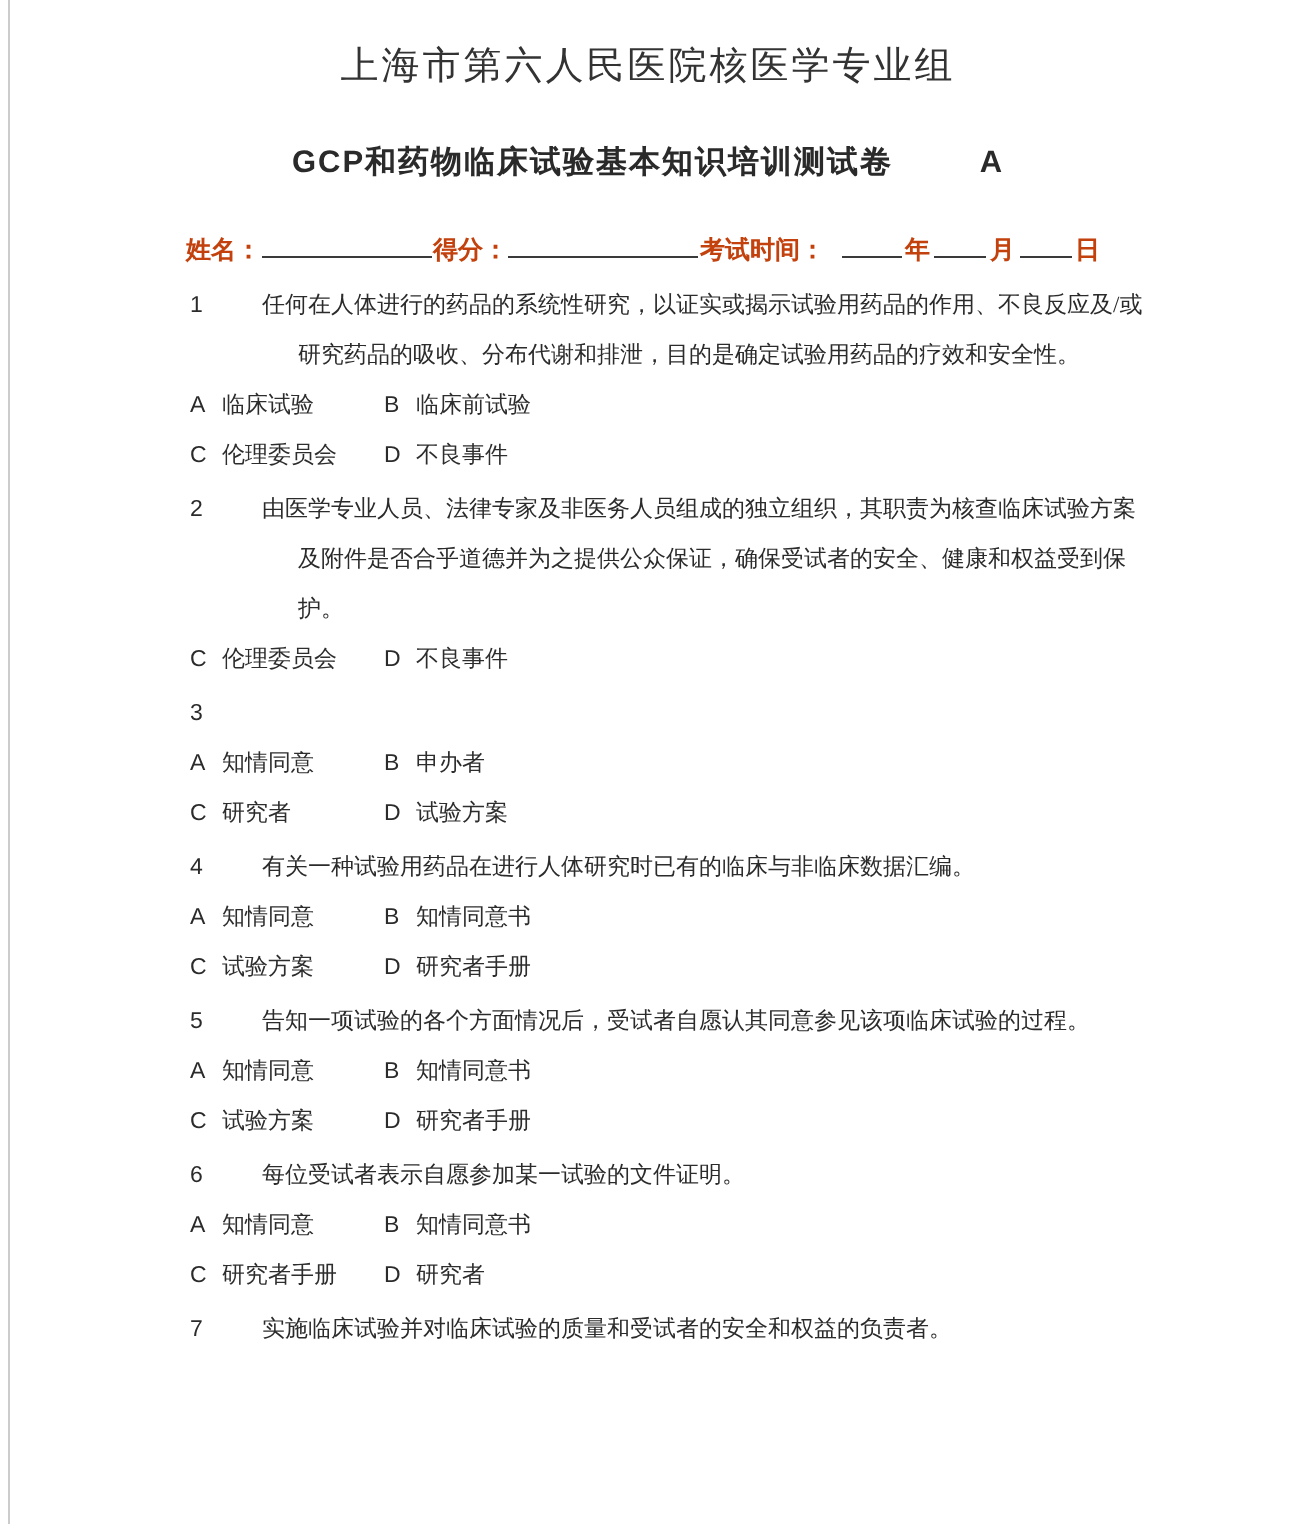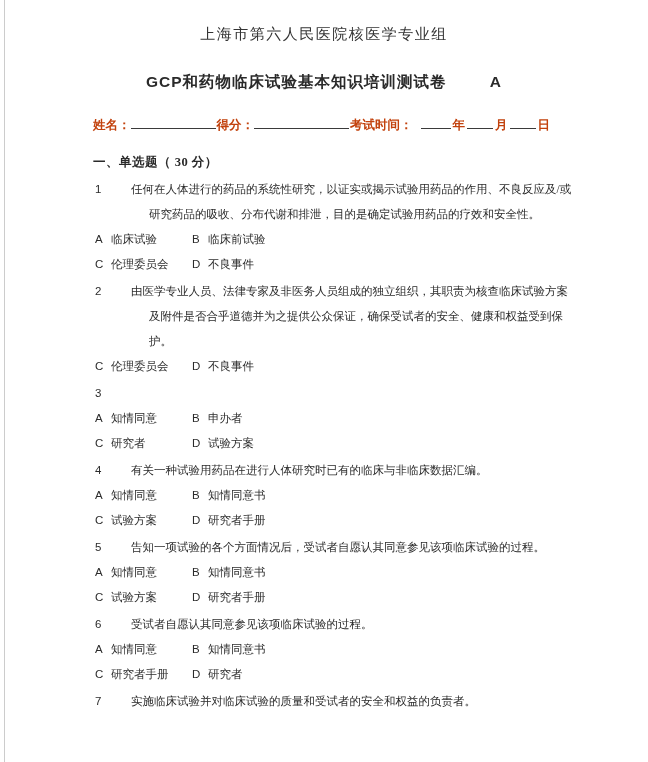--- a/index.html
+++ b/index.html
@@ -11,21 +11,21 @@
     font-family:"Liberation Serif","DejaVu Serif",serif;
     color:#2d2d2d;
   }
   .page-edge {
     position:absolute; left:4px; top:0; bottom:0; width:1px;
     background:#cccccc;
   }
   .doc-title {
     margin:24px 0 0 0;
     text-align:center;
-    font-size:15px; font-weight:normal;
+    font-size:19px; font-weight:normal;
     letter-spacing:1.5px; line-height:20px; color:#333;
   }
   .doc-subtitle {
     margin:27px 0 0 0;
     text-align:center;
     font-family:"Liberation Sans","DejaVu Sans",sans-serif;
     font-size:15.5px; font-weight:bold;
     letter-spacing:1px; line-height:22px; color:#2a2a2a;
   }
   .doc-subtitle .variant { margin-left:38px; }
@@ -78,21 +78,20 @@
 
   <h2 class="doc-subtitle">
     <span>GCP和药物临床试验基本知识培训测试卷</span>
     <span class="variant">A</span>
   </h2>
 
   <div class="meta">
     <span>姓名：</span><span class="blank w-name"></span><span>得分：</span><span class="blank w-score"></span><span>考试时间：</span><span class="blank w-time"></span><span>年</span><span class="blank w-ymd"></span><span>月</span><span class="blank w-ymd"></span><span>日</span>
   </div>
 
-  <div class="section-title">一、单选题（ 30 分）</div>
 
   <div class="questions">
       <div class="question">
         <div class="q-line q-first">
           <span class="q-num">1</span>
           <span class="q-text">任何在人体进行的药品的系统性研究，以证实或揭示试验用药品的作用、不良反应及</span>
           <span class="q-tail">/或</span>
         </div>
         <div class="q-line q-cont"><span class="q-text">研究药品的吸收、分布代谢和排泄，目的是确定试验用药品的疗效和安全性。</span></div>
         <div class="opt-row"><span class="opt first"><span class="opt-letter">A</span><span class="opt-text">临床试验</span></span><span class="opt"><span class="opt-letter">B</span><span class="opt-text">临床前试验</span></span></div>
@@ -126,21 +125,21 @@
         <div class="q-line q-first">
           <span class="q-num">5</span>
           <span class="q-text">告知一项试验的各个方面情况后，受试者自愿认其同意参见该项临床试验的过程。</span>
         </div>
         <div class="opt-row"><span class="opt first"><span class="opt-letter">A</span><span class="opt-text">知情同意</span></span><span class="opt"><span class="opt-letter">B</span><span class="opt-text">知情同意书</span></span></div>
         <div class="opt-row"><span class="opt first"><span class="opt-letter">C</span><span class="opt-text">试验方案</span></span><span class="opt"><span class="opt-letter">D</span><span class="opt-text">研究者手册</span></span></div>
       </div>
       <div class="question">
         <div class="q-line q-first">
           <span class="q-num">6</span>
-          <span class="q-text">受试者自愿认其同意参见该项临床试验的过程。</span>
+          <span class="q-text">每位受试者表示自愿参加某一试验的文件证明。</span>
         </div>
         <div class="opt-row"><span class="opt first"><span class="opt-letter">A</span><span class="opt-text">知情同意</span></span><span class="opt"><span class="opt-letter">B</span><span class="opt-text">知情同意书</span></span></div>
         <div class="opt-row"><span class="opt first"><span class="opt-letter">C</span><span class="opt-text">研究者手册</span></span><span class="opt"><span class="opt-letter">D</span><span class="opt-text">研究者</span></span></div>
       </div>
       <div class="question">
         <div class="q-line q-first">
           <span class="q-num">7</span>
           <span class="q-text">实施临床试验并对临床试验的质量和受试者的安全和权益的负责者。</span>
         </div>
       </div>

